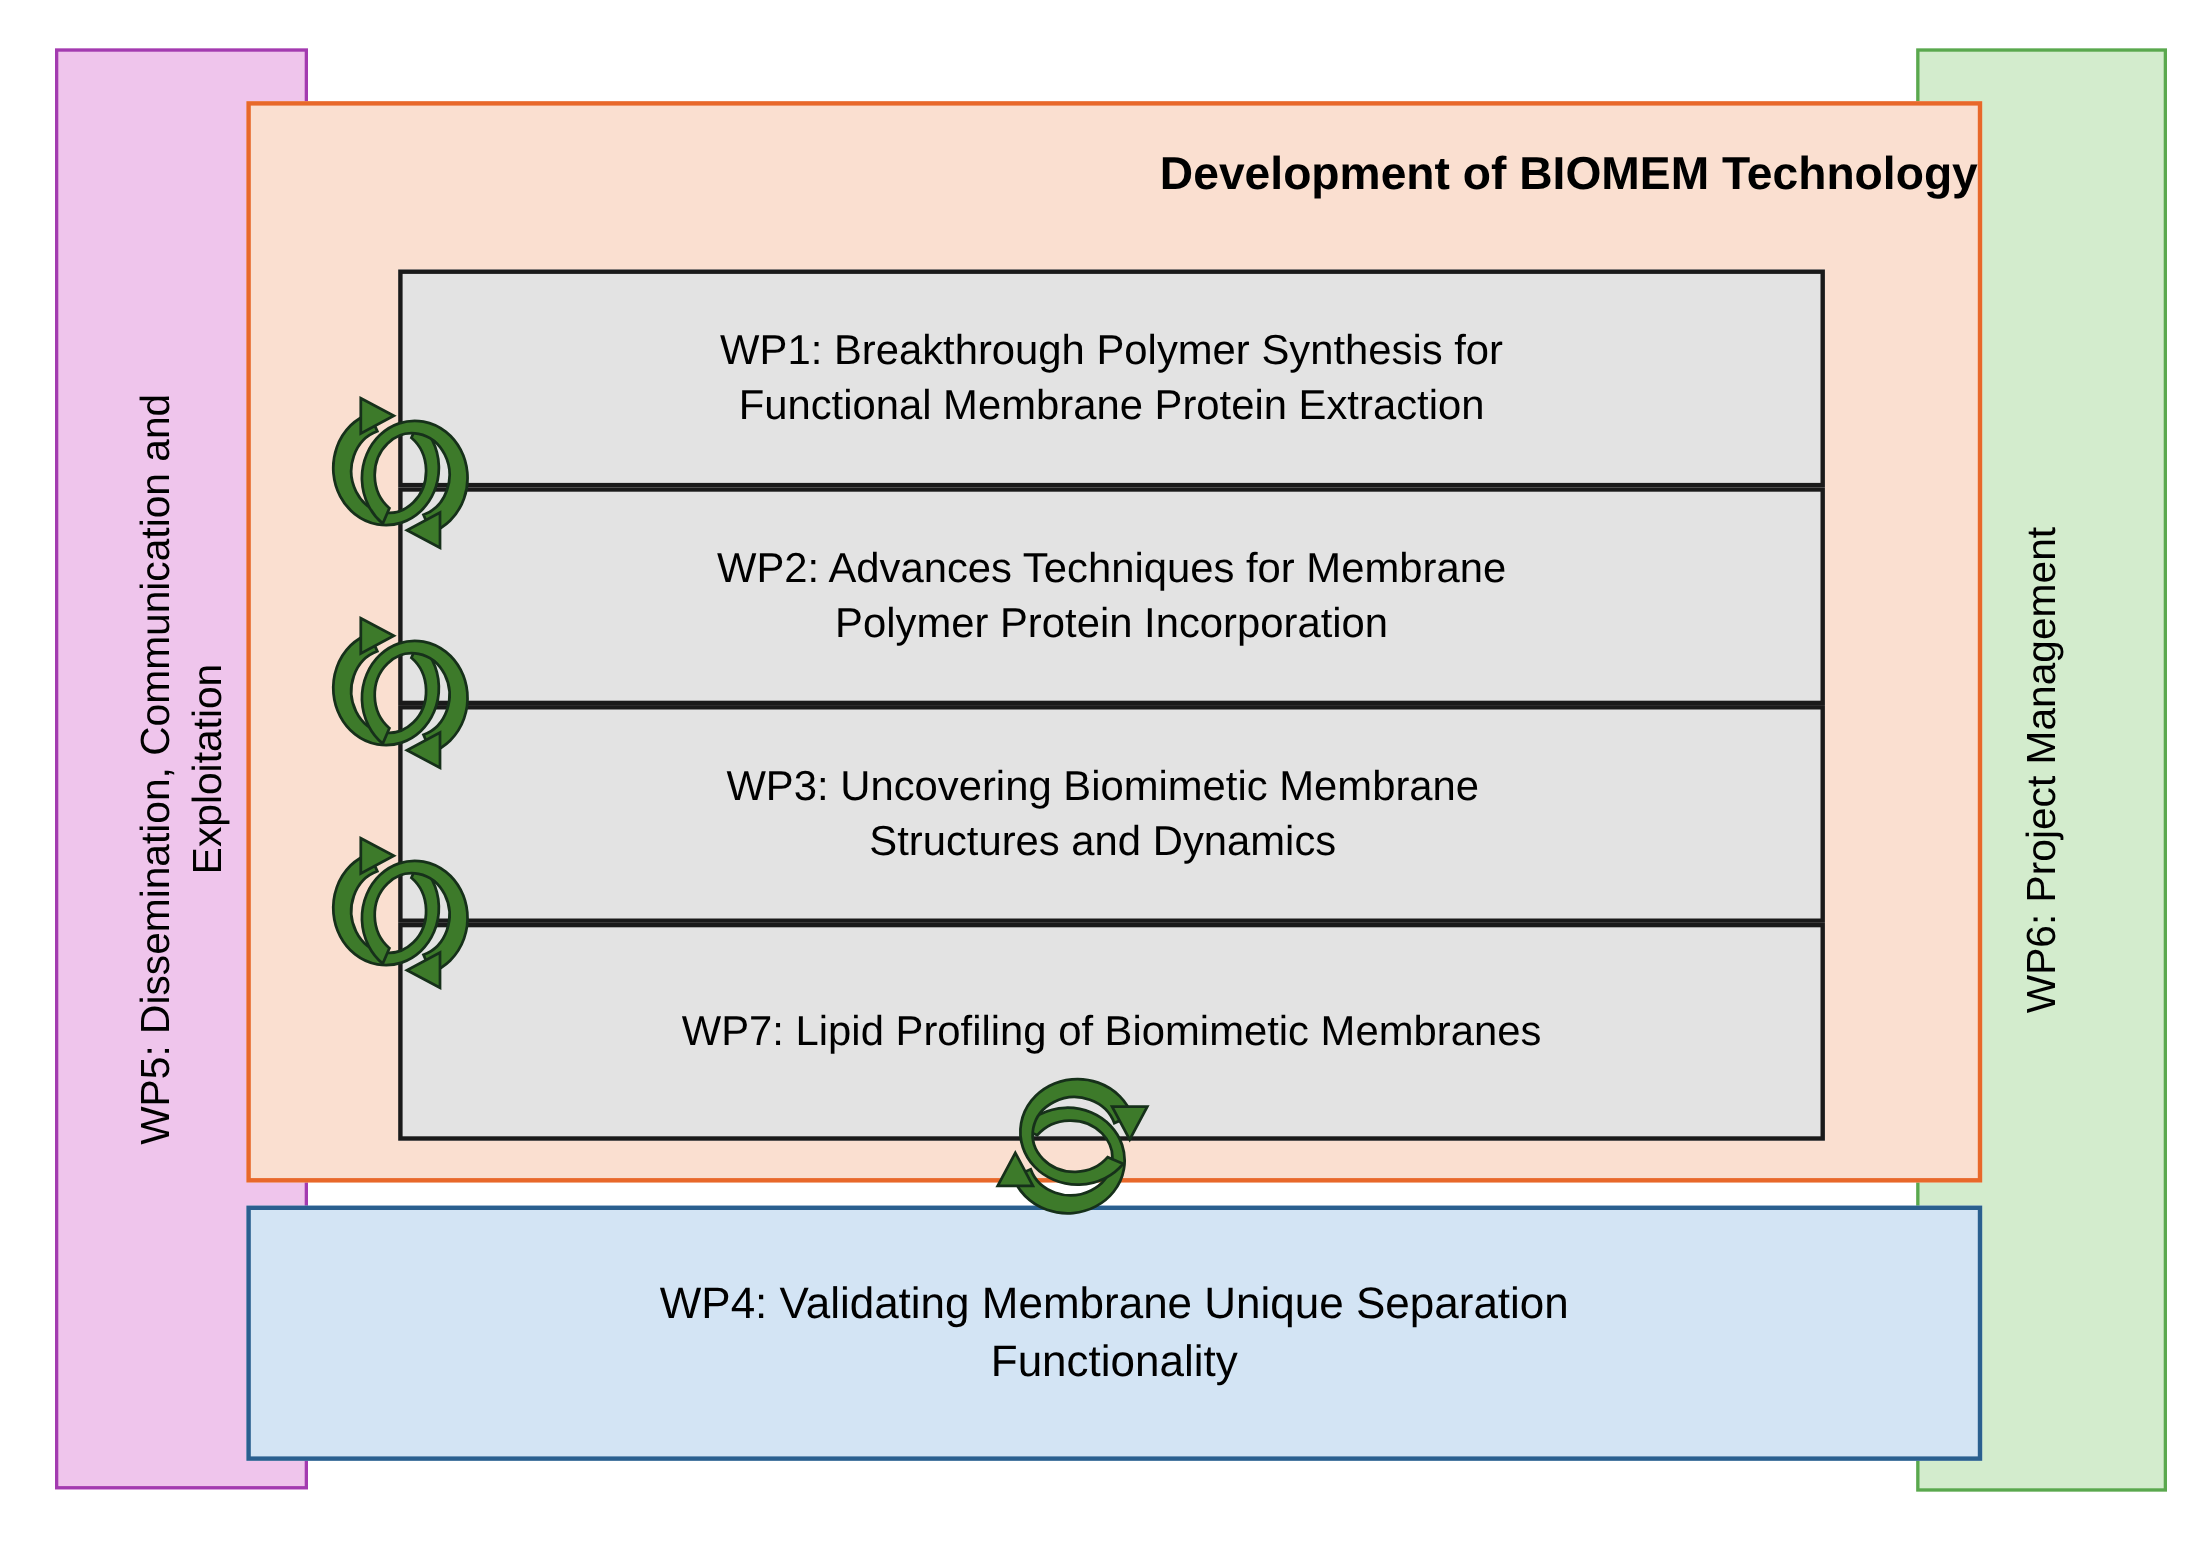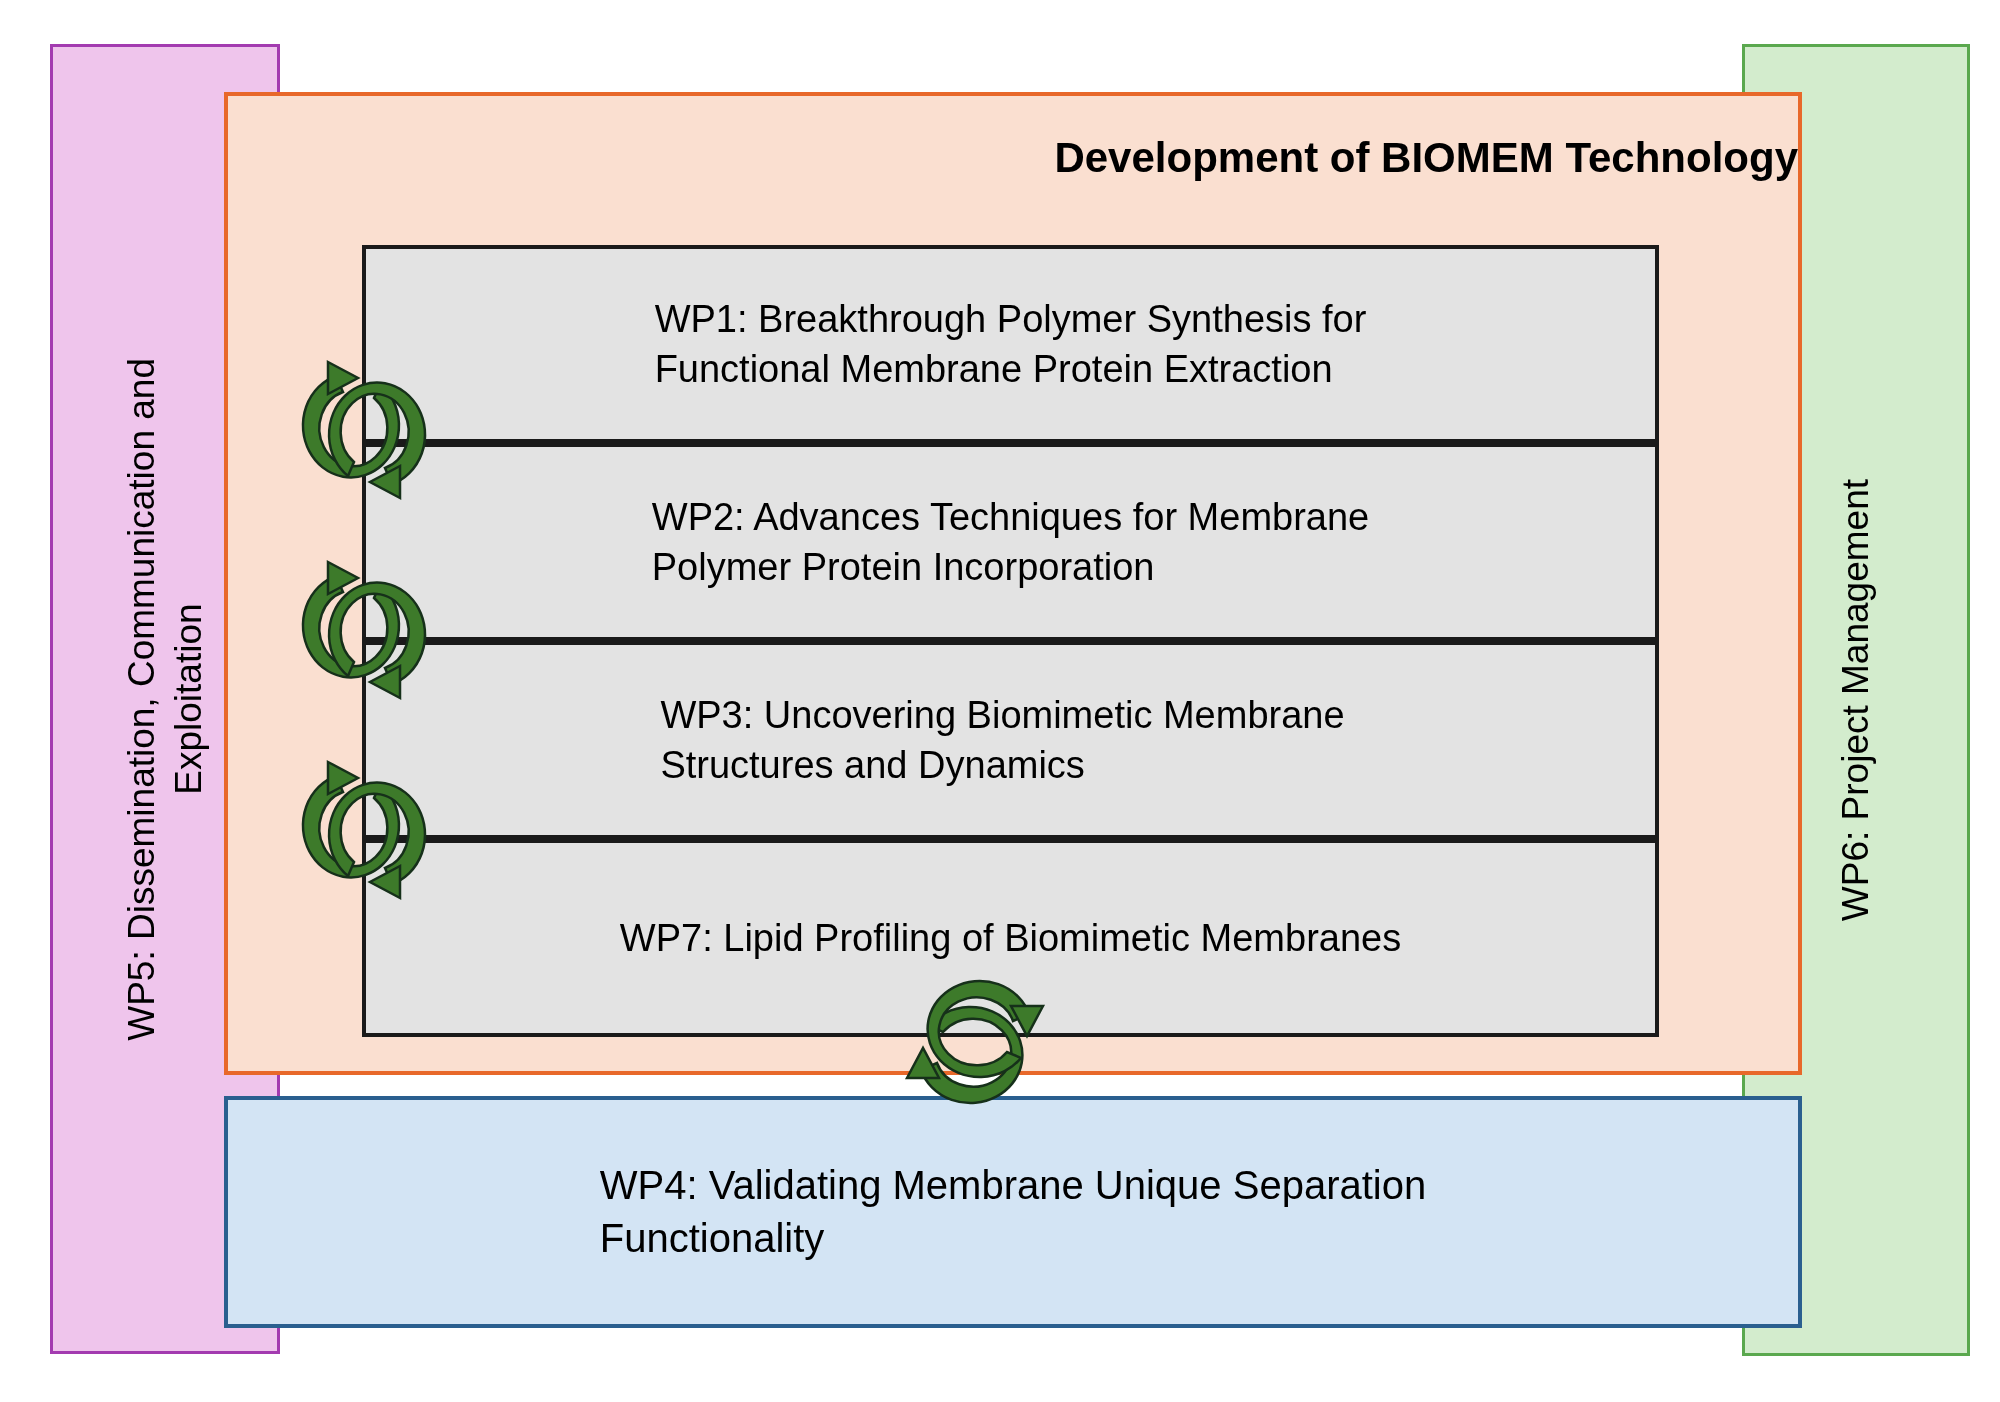--- a/index.html
+++ b/index.html
@@ -78,21 +78,21 @@
 
   
   .wp-box {
     position: absolute;
     box-sizing: border-box;
     background: #e3e3e3;
     border: 4px solid #1a1a1a;
     display: flex;
     align-items: center;
     justify-content: center;
-    text-align: left;
+    text-align: center;
     font-size: 38px;
     line-height: 1.32;
     color: #000000;
     white-space: pre-line;
     padding: 4px 40px;
   }
   #wp1-box { left: 362px; top: 245px; width: 1297px; height: 198px; }
   #wp2-box { left: 362px; top: 443px; width: 1297px; height: 198px; }
   #wp3-box { left: 362px; top: 641px; width: 1297px; height: 198px; padding-left: 24px; }
   #wp7-box { left: 362px; top: 839px; width: 1297px; height: 198px; }
@@ -103,21 +103,21 @@
     left: 224px;
     top: 1096px;
     width: 1578px;
     height: 232px;
     box-sizing: border-box;
     background: #d3e4f4;
     border: 4px solid #2a5f8f;
     display: flex;
     align-items: center;
     justify-content: center;
-    text-align: left;
+    text-align: center;
     font-size: 40px;
     line-height: 1.32;
     color: #000000;
     white-space: pre-line;
   }
 
   
   .cycle-icon {
     position: absolute;
   }

